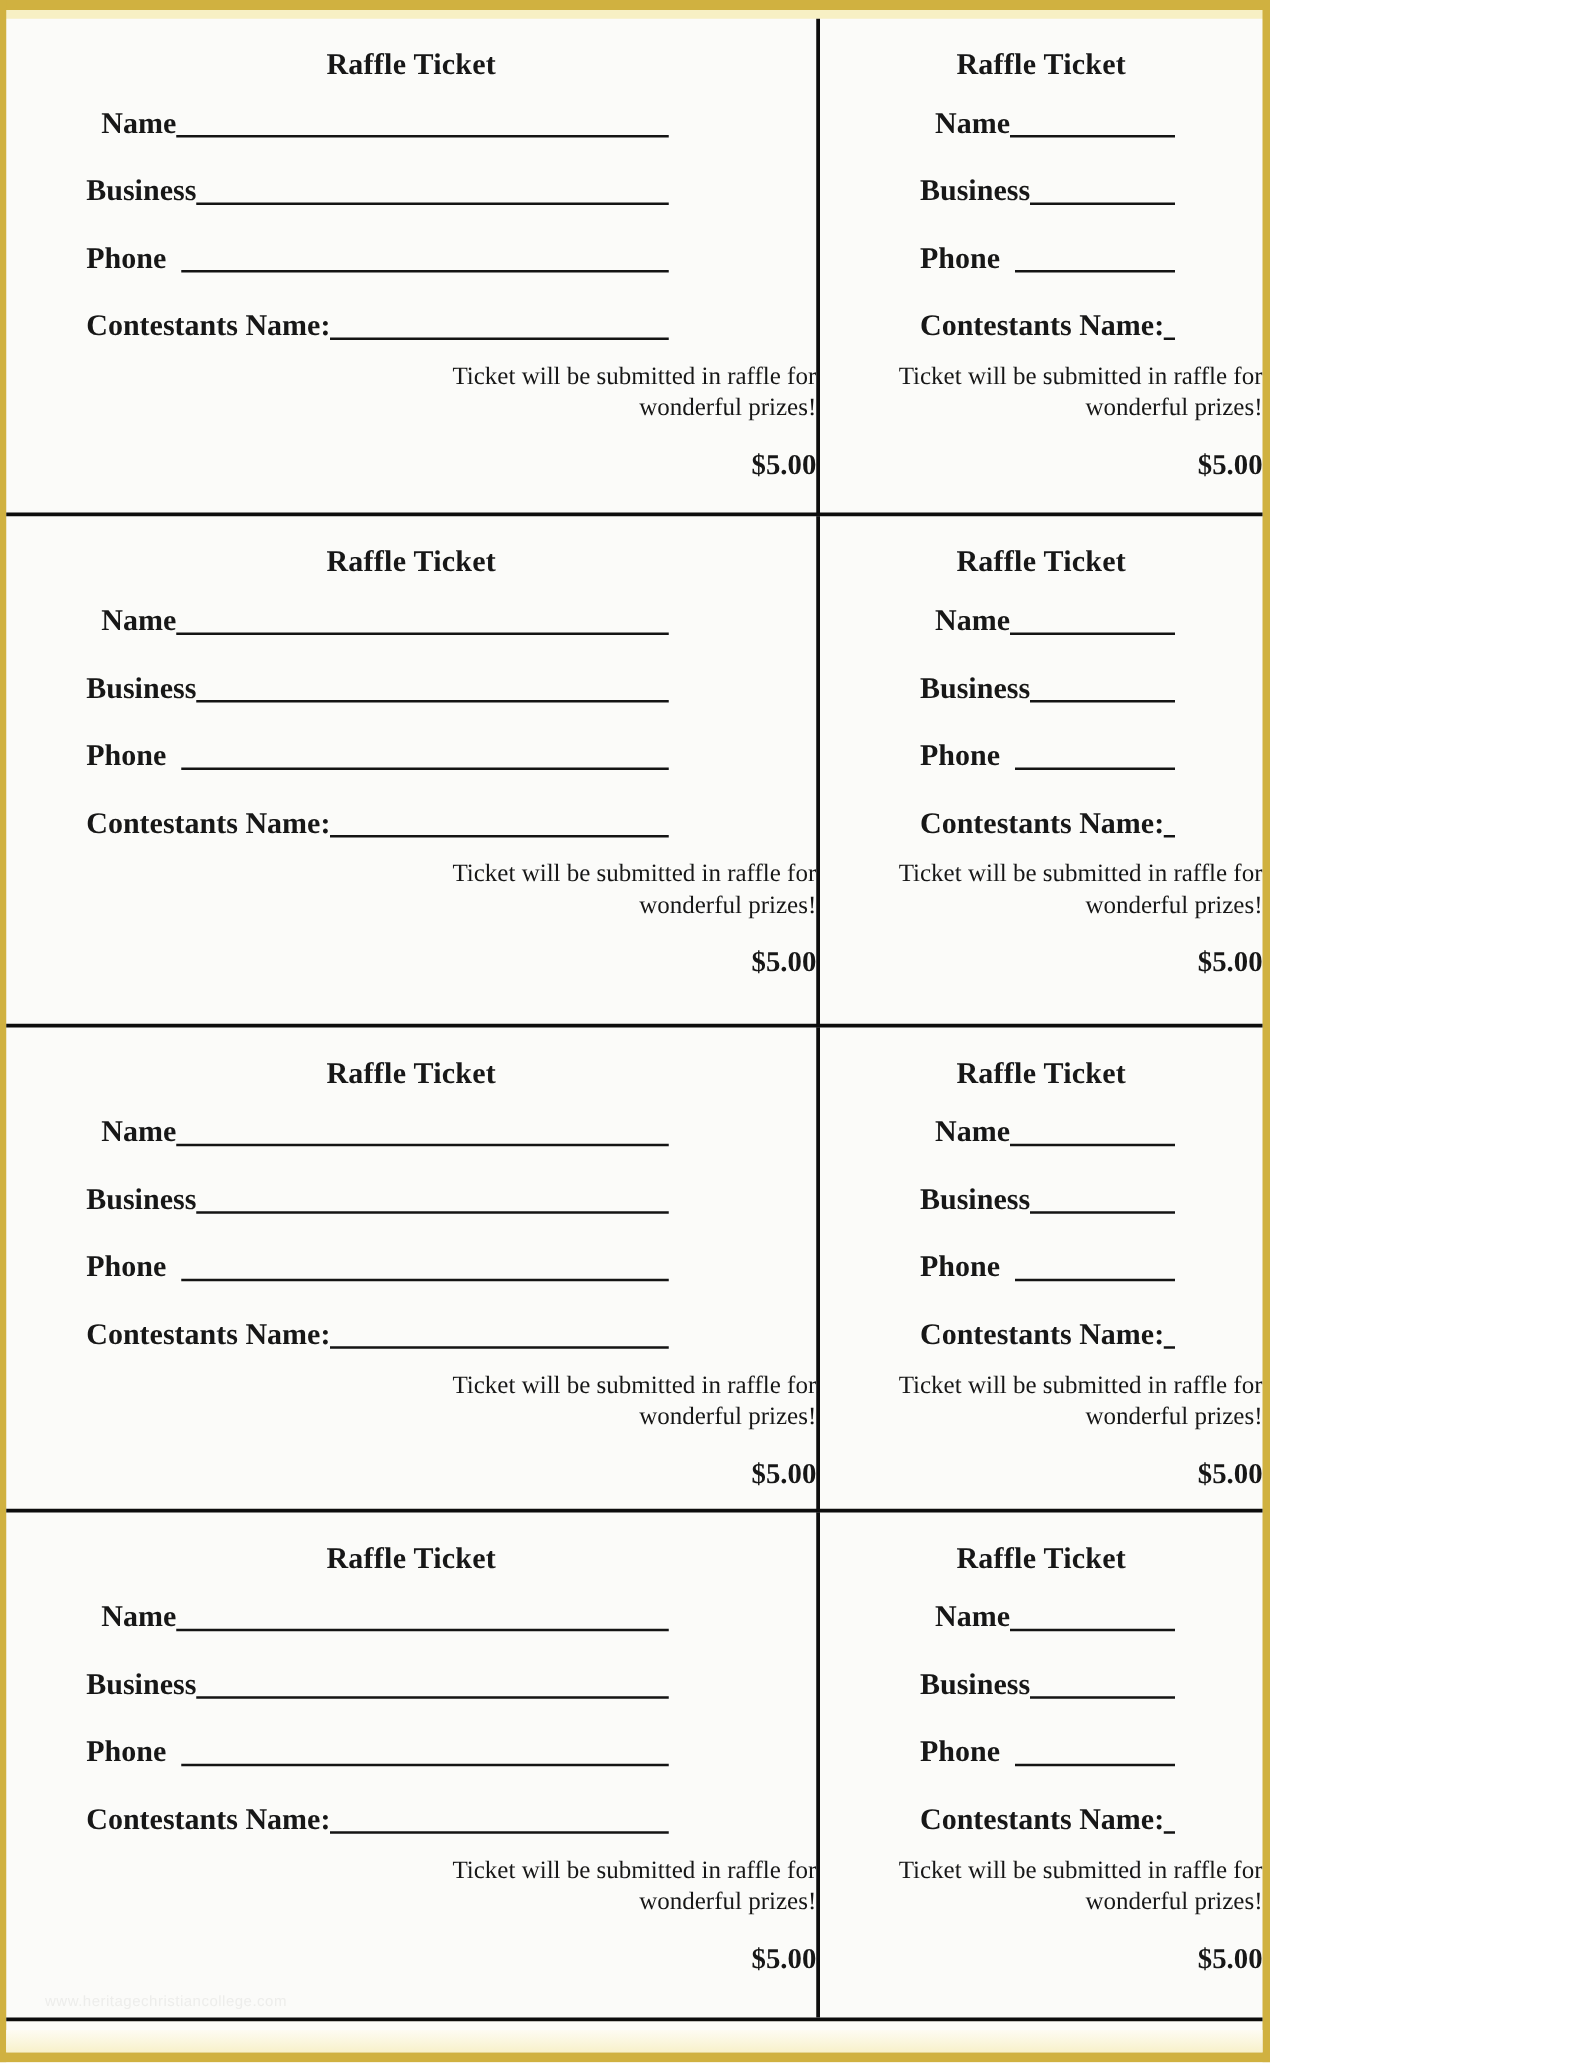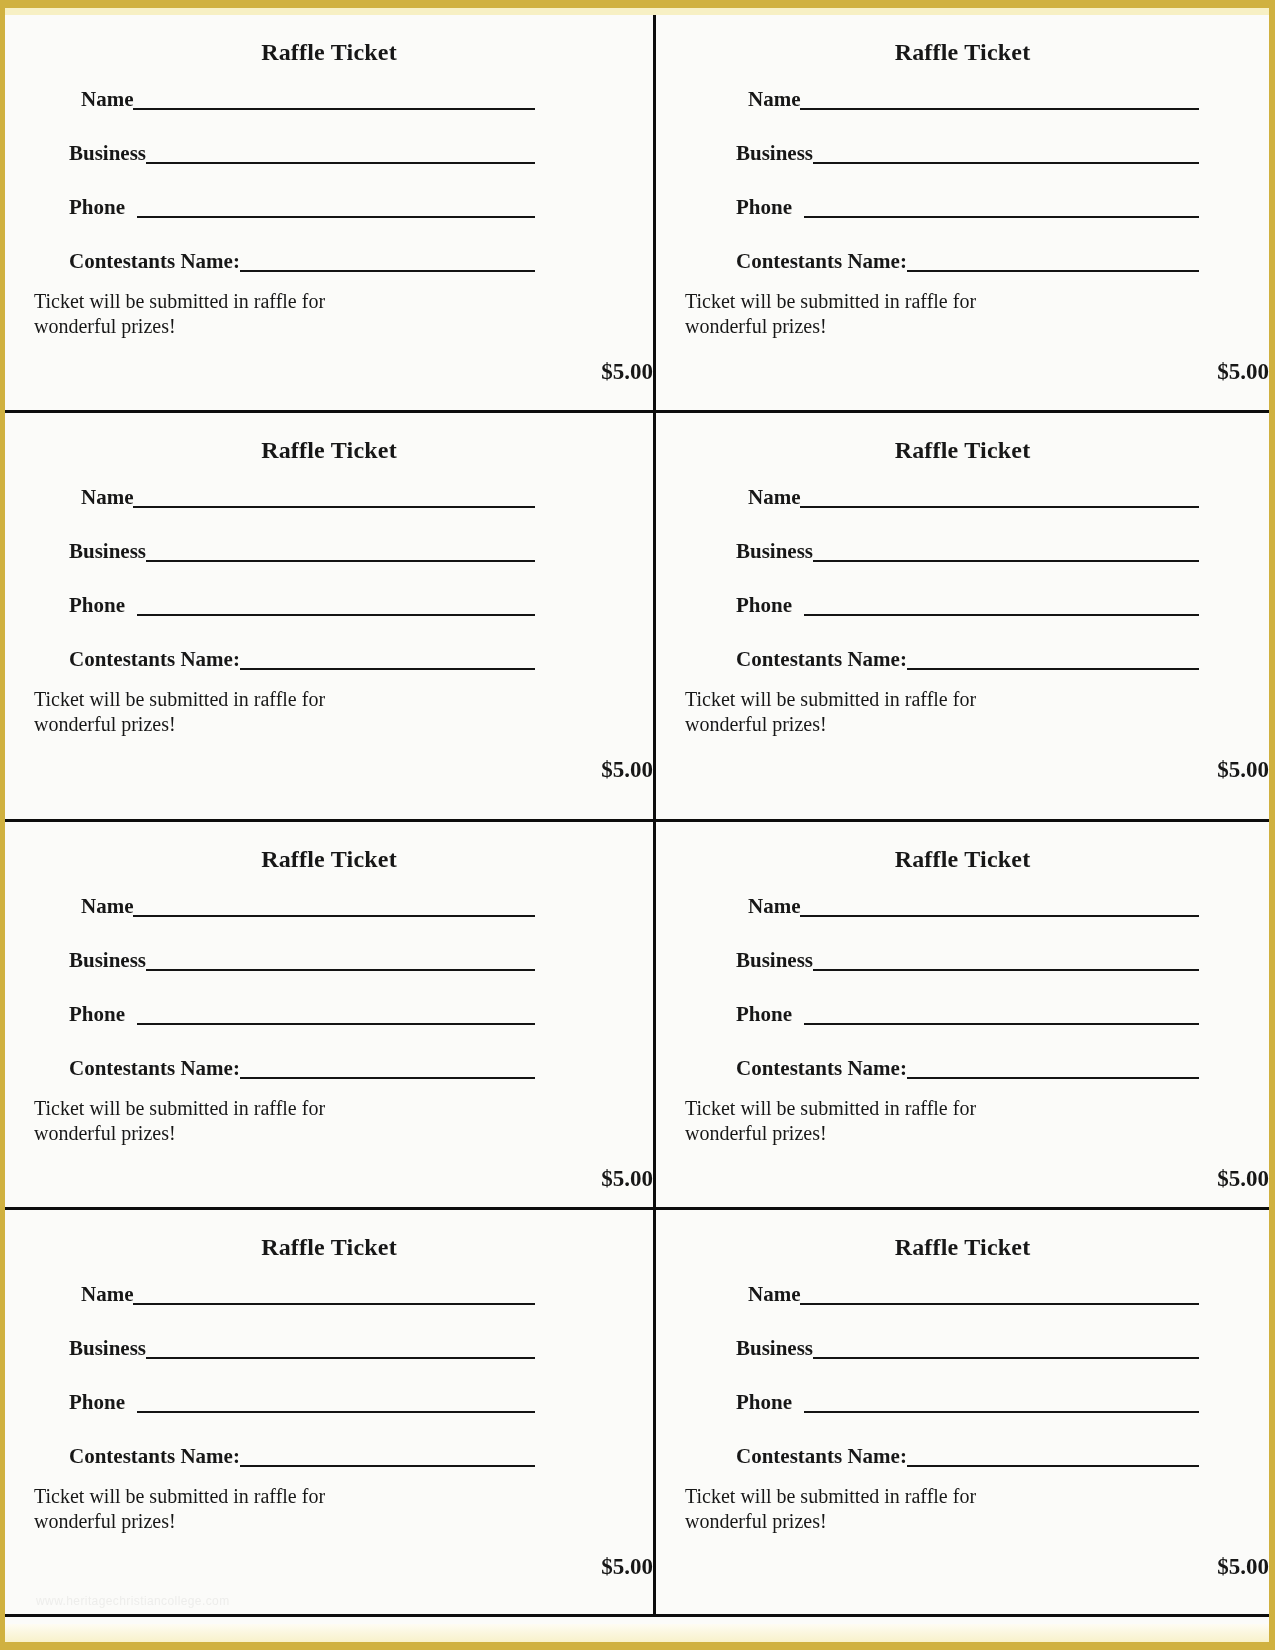--- a/index.html
+++ b/index.html
@@ -1,18 +1,18 @@
 <!DOCTYPE html>
 <html><head>
 <meta charset="utf-8">
 <style>
   html, body { margin: 0; padding: 0; background: #ffffff; }
   .page {
     position: relative;
-    width: 1275px;
+    width: 1016px;
     height: 1650px;
     background: #fbfbf9;
     overflow: hidden;
     font-family: "Liberation Serif", "DejaVu Serif", serif;
     color: #171717;
   }
 
   
   .strip { position: absolute; }
   .border-top        { top: 0; left: 0; right: 0; height: 8px; background: #d0b140; }
@@ -51,37 +51,37 @@
   .fields { margin-top: 14px; }
   .field {
     display: flex;
     align-items: flex-end;
     height: 30px;
     margin: 24px 118px 0 64px;
   }
   .field:first-child { margin-top: 0; }
   .ticket-cell:nth-child(even) .field { margin-left: 80px; margin-right: 70px; }
   .field-label {
-    font-size: 21px;
+    font-size: 24px;
     font-weight: 700;
     line-height: 28px;
     white-space: nowrap;
   }
   .label-indent { margin-left: 12px; }
   .label-gap    { margin-right: 12px; font-family: Liberation Serif, serif; }
   .rule {
     flex: 1 1 auto;
     border-bottom: 2px solid #141414;
     margin-bottom: 3px;
   }
   .ticket-note {
     margin: 14px 0 0;
     font-size: 20px;
     line-height: 25px;
-    text-align: left;
+    text-align: right;
     padding-left: 29px;
   }
   .ticket-price {
     margin-top: 20px;
     font-size: 23px;
     font-weight: 700;
     text-align: right;
   }
 
   .watermark {

